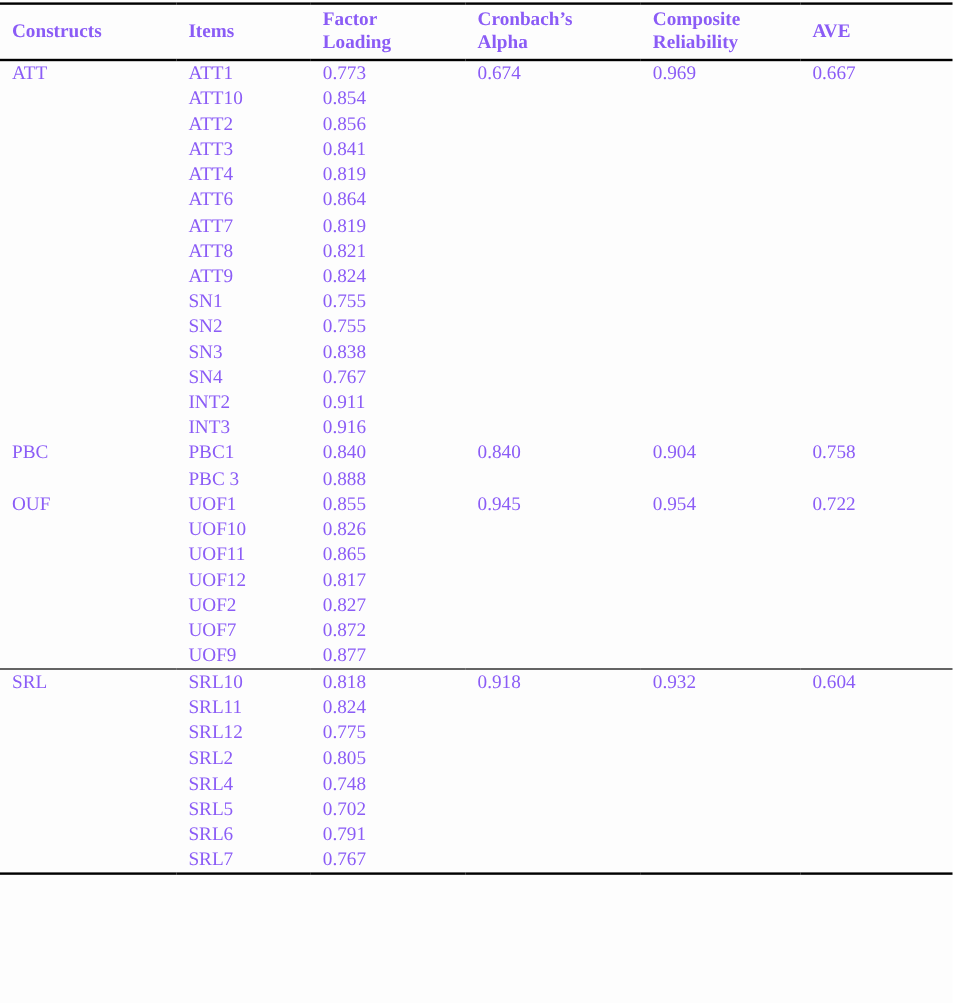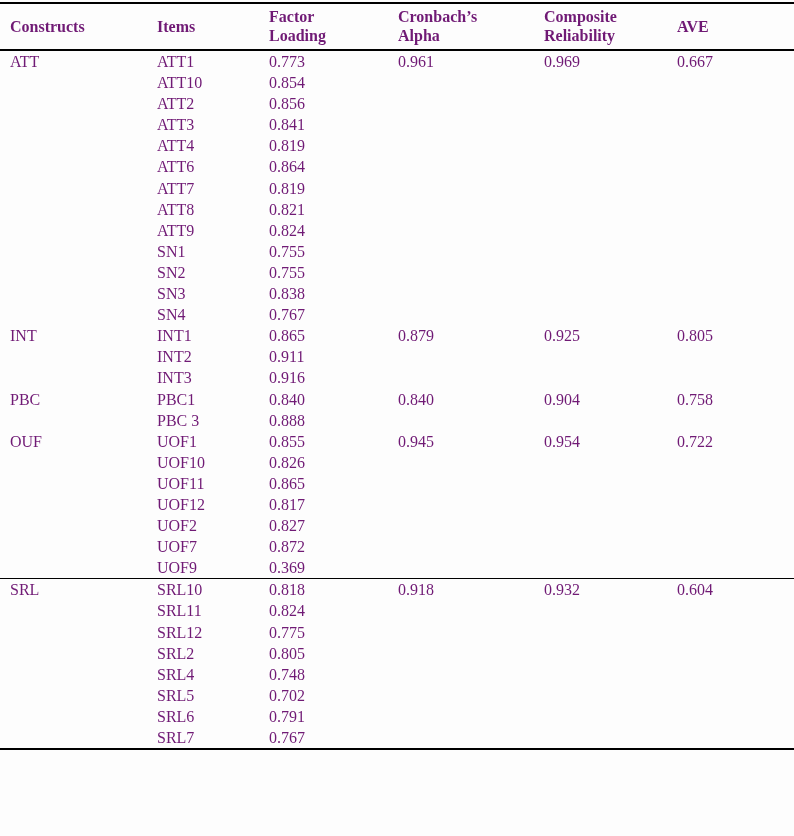--- a/index.html
+++ b/index.html
@@ -6,21 +6,21 @@
     margin: 0;
     padding: 0;
     background: #ffffff;
   }
   .page {
     position: relative;
     width: 794px;
     height: 836px;
     background: #fdfdfd;
     font-family: "Liberation Serif", serif;
-    color: #701a75;
+    color: #8b5cf6;
     box-sizing: border-box;
     padding-top: 2px;
     overflow: hidden;
   }
   table.measurement {
     border-collapse: collapse;
     table-layout: fixed;
     width: 794px;
     border-top: 2px solid #000;
     border-bottom: 2.5px solid #000;
@@ -80,21 +80,21 @@
         <th>Composite
 Reliability</th>
         <th>AVE</th>
       </tr>
     </thead>
     <tbody id="table-body">
         <tr>
           <td>ATT</td>
           <td>ATT1</td>
           <td>0.773</td>
-          <td>0.961</td>
+          <td>0.674</td>
           <td>0.969</td>
           <td>0.667</td>
         </tr>
         <tr>
           <td></td>
           <td>ATT10</td>
           <td>0.854</td>
           <td></td>
           <td></td>
           <td></td>
@@ -179,28 +179,20 @@
           <td></td>
           <td></td>
         </tr>
         <tr>
           <td></td>
           <td>SN4</td>
           <td>0.767</td>
           <td></td>
           <td></td>
           <td></td>
-        </tr>
-        <tr>
-          <td>INT</td>
-          <td>INT1</td>
-          <td>0.865</td>
-          <td>0.879</td>
-          <td>0.925</td>
-          <td>0.805</td>
         </tr>
         <tr>
           <td></td>
           <td>INT2</td>
           <td>0.911</td>
           <td></td>
           <td></td>
           <td></td>
         </tr>
         <tr>
@@ -271,21 +263,21 @@
           <td></td>
           <td>UOF7</td>
           <td>0.872</td>
           <td></td>
           <td></td>
           <td></td>
         </tr>
         <tr>
           <td></td>
           <td>UOF9</td>
-          <td>0.369</td>
+          <td>0.877</td>
           <td></td>
           <td></td>
           <td></td>
         </tr>
         <tr class="section-divider">
           <td>SRL</td>
           <td>SRL10</td>
           <td>0.818</td>
           <td>0.918</td>
           <td>0.932</td>

